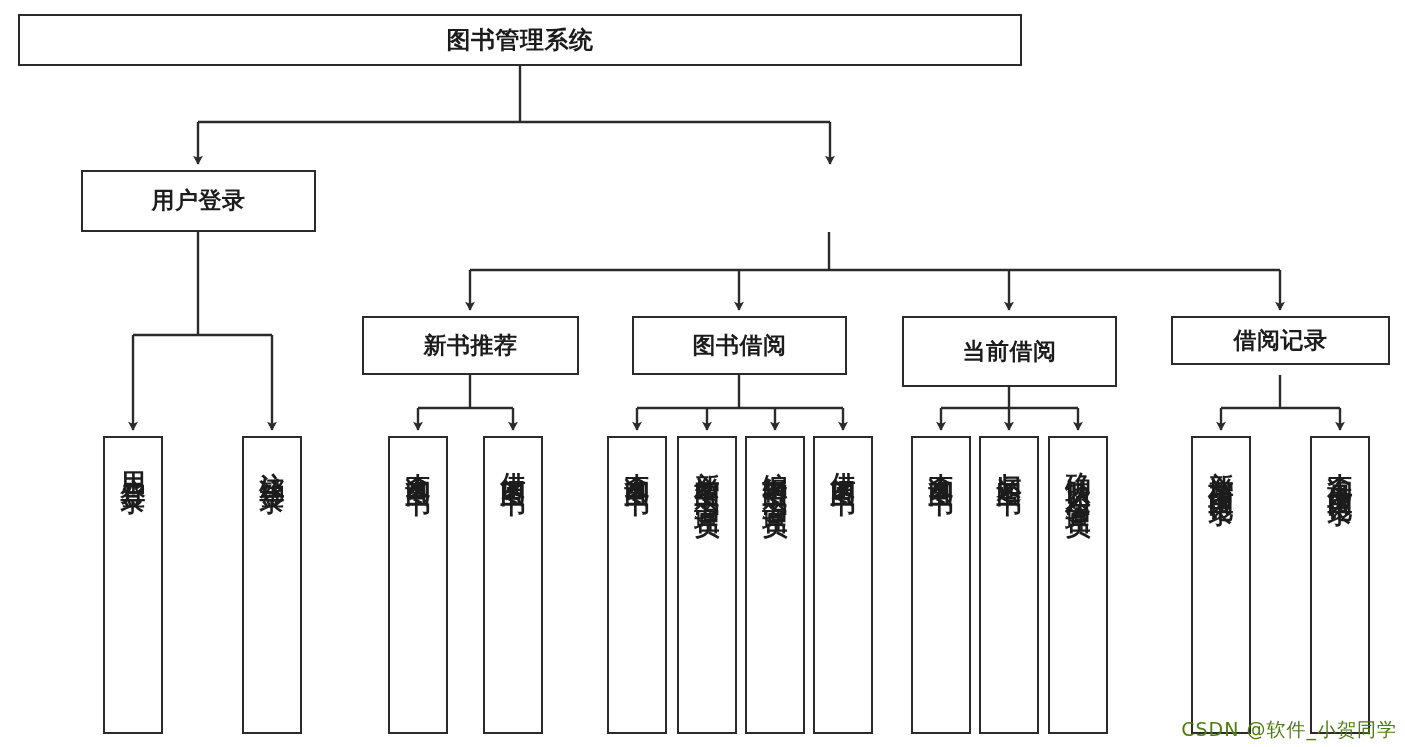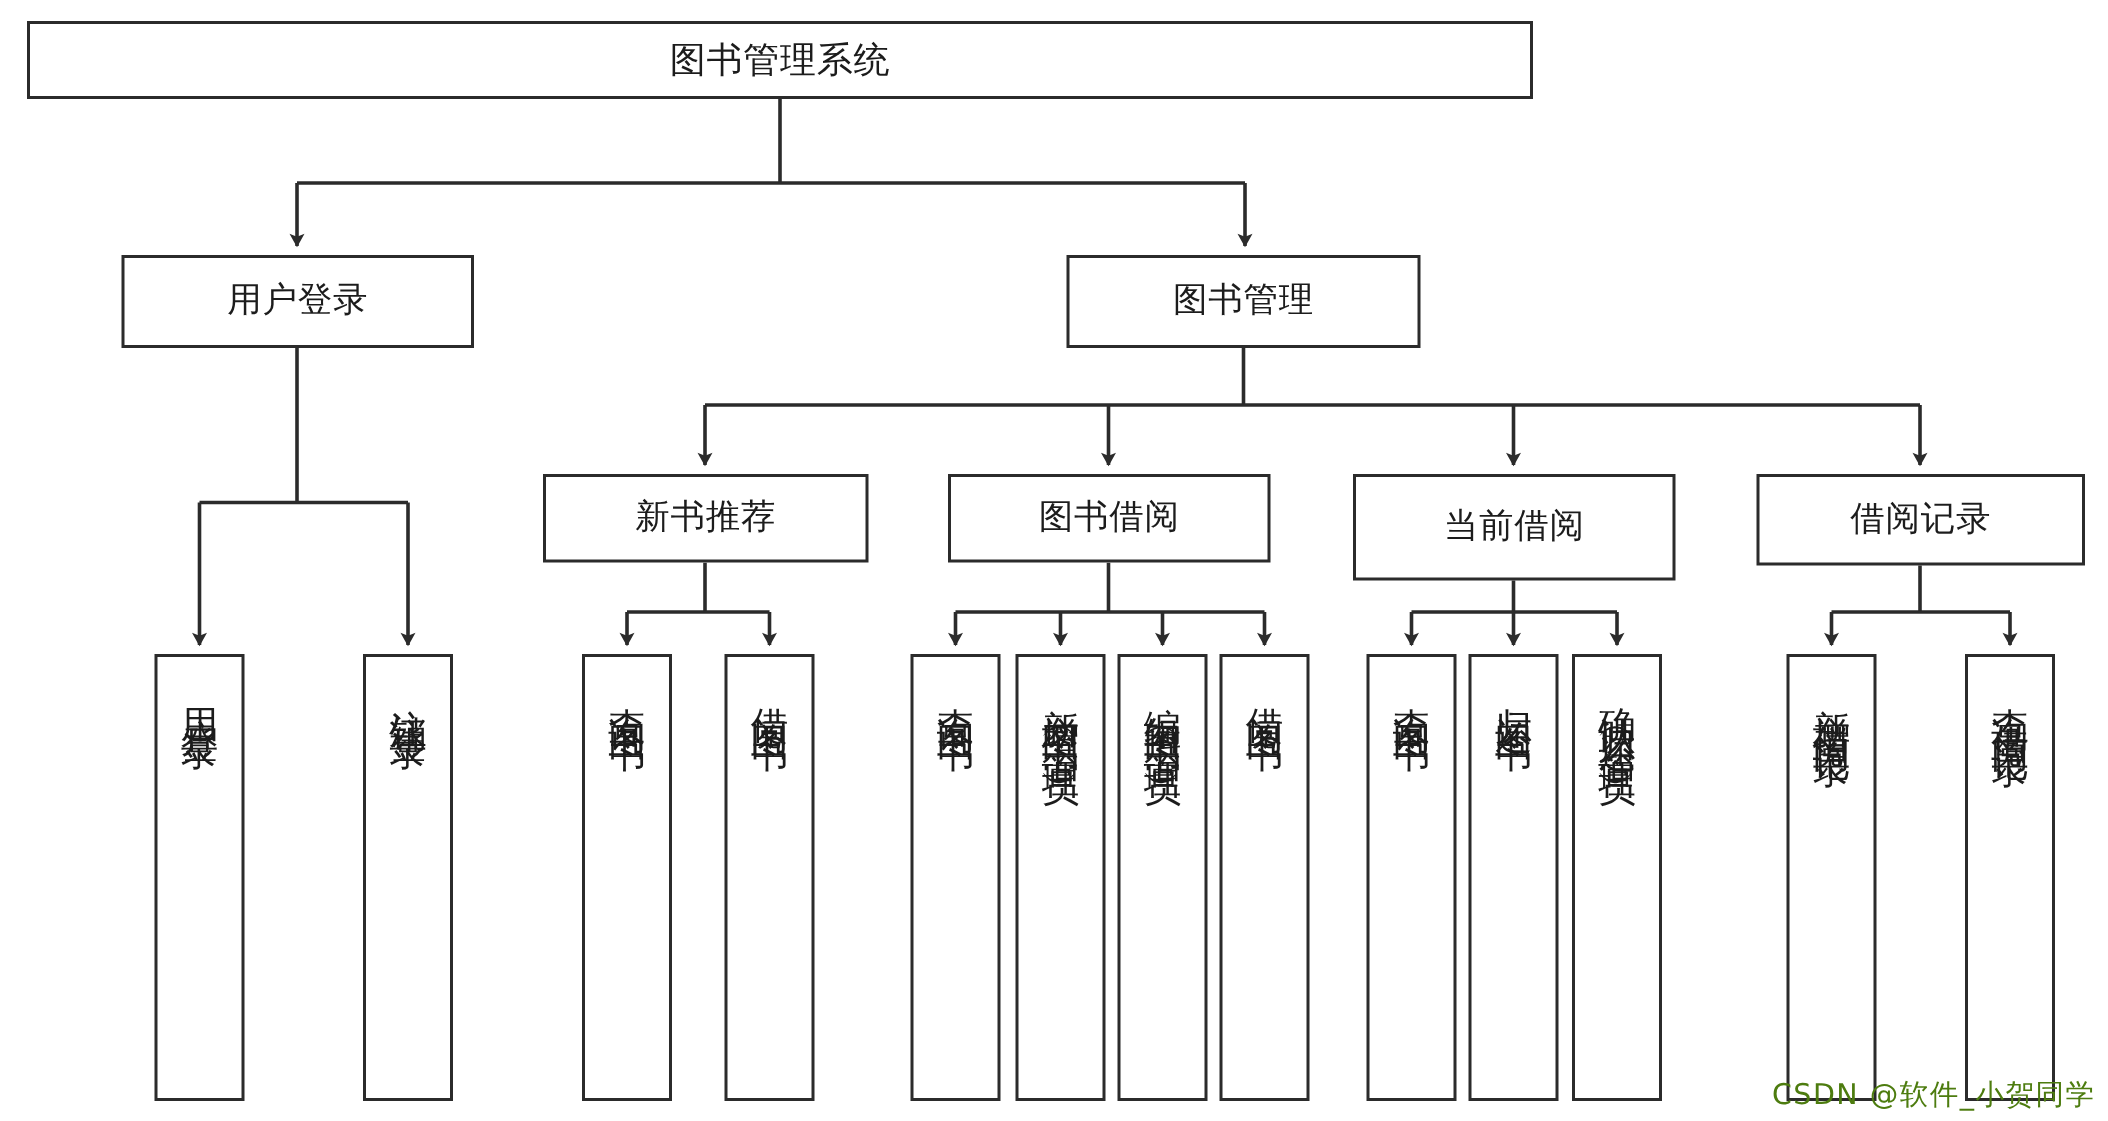--- a/index.html
+++ b/index.html
@@ -24,20 +24,21 @@
   }
   .node{
     position:absolute;
     box-sizing:border-box;
     background:#ffffff;
     border:2.4px solid #2b2b2b;
     display:flex;
     align-items:center;
     justify-content:center;
     z-index:3;
+    font-weight:bold;
   }
   .node .lbl{
     display:block;
     text-align:center;
     color:#1c1c1c;
     line-height:1.28;
     white-space:nowrap;
   }
   
   .h-node .lbl{
@@ -125,34 +126,31 @@
     </g>
   </svg>
 
   <div class="node h-node root" style="left:18px; top:14px; width:1004px; height:52px;">
     <span class="lbl">图书管理系统</span>
   </div>
 
   <div class="node h-node" style="left:81px; top:170px; width:235px; height:62px;">
     <span class="lbl">用户登录</span>
   </div>
-  <div class="node h-node" style="left:711px; top:170px; width:236px; height:62px;">
-    <span class="lbl">图书管理</span>
-  </div>
 
   <div class="node h-node" style="left:362px; top:316px; width:217px; height:59px;">
     <span class="lbl">新书推荐</span>
   </div>
   <div class="node h-node" style="left:632px; top:316px; width:215px; height:59px;">
     <span class="lbl">图书借阅</span>
   </div>
   <div class="node h-node" style="left:902px; top:316px; width:215px; height:71px;">
     <span class="lbl">当前借阅</span>
   </div>
-  <div class="node h-node" style="left:1171px; top:316px; width:219px; height:61px;">
+  <div class="node h-node" style="left:1171px; top:316px; width:219px; height:49px;">
     <span class="lbl">借阅记录</span>
   </div>
 
   <div class="node v-node" style="left:103px; top:436px; width:60px; height:298px;">
     <span class="lbl">用户登录</span>
   </div>
   <div class="node v-node" style="left:242px; top:436px; width:60px; height:298px;">
     <span class="lbl">注销登录</span>
   </div>
 

